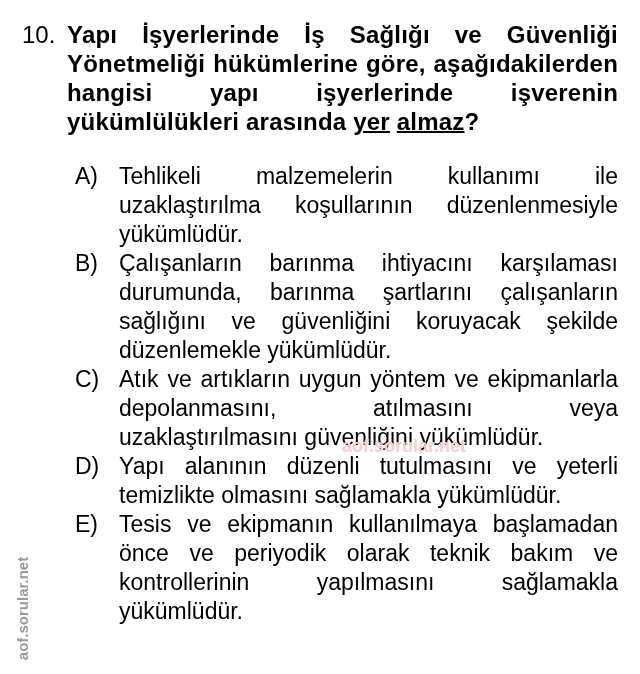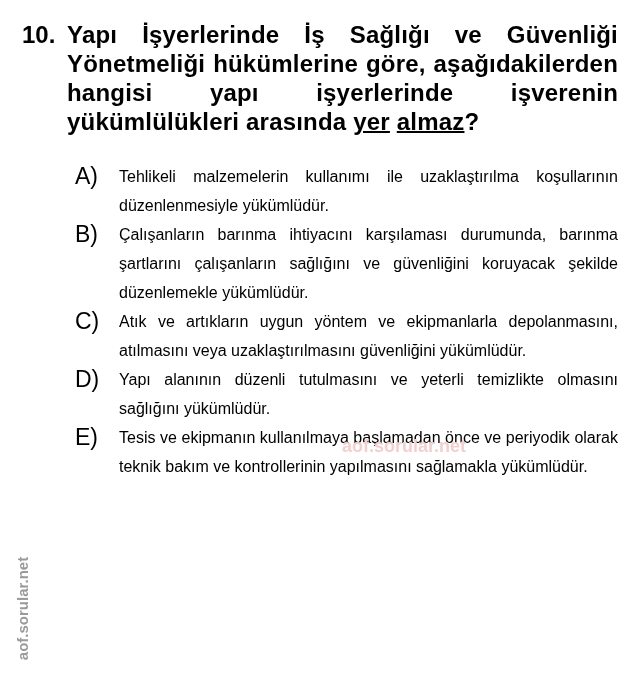--- a/index.html
+++ b/index.html
@@ -1,24 +1,24 @@
 <!DOCTYPE html>
 <html><head>
 <meta charset="utf-8">
 <style>
   html, body { margin:0; padding:0; background:#fff; }
   body { width:640px; height:674px; position:relative; overflow:hidden; font-family:"Liberation Sans", sans-serif; color:#000; }
   .q { position:absolute; left:22px; top:20px; width:596px; }
-  .qnum { position:absolute; left:0; top:0; font-weight:bold; font-size:24px; line-height:29px; }
+  .qnum { position:absolute; left:0; top:0; font-weight:normal; font-size:24px; line-height:29px; }
   .qtext { margin-left:45px; font-weight:bold; font-size:24px; line-height:29px; text-align:justify; text-align-last:left; letter-spacing:0.2px; }
   .qtext u { text-decoration:underline; text-decoration-thickness:2px; }
   .opts { position:absolute; left:75px; top:162px; width:543px; }
   .opt { position:relative; margin-bottom:0; }
   .olabel { position:absolute; left:0; top:0; font-size:23px; line-height:29px; }
-  .otext { margin-left:44px; font-size:16px; line-height:29px; text-align:justify; text-align-last:left; }
+  .otext { margin-left:44px; font-size:23px; line-height:29px; text-align:justify; text-align-last:left; }
   .watermark-side { position:absolute; left:-38px; top:600px; transform:rotate(-90deg); transform-origin:center; font-size:15px; font-weight:bold; color:#9a9a9a; width:120px; text-align:center; }
   .watermark-mid { position:absolute; left:342px; top:436px; font-size:18px; color:#f2d0d0; font-weight:bold; }
 </style>
 </head>
 <body>
 
 <div class="q">
   <span class="qnum">10.</span>
   <div class="qtext"><span>Yapı İşyerlerinde İş Sağlığı ve Güvenliği Yönetmeliği hükümlerine göre, aşağıdakilerden hangisi yapı işyerlerinde işverenin yükümlülükleri arasında </span><u>yer</u><span> </span><u>almaz</u><span>?</span></div>
 </div>
@@ -31,21 +31,21 @@
   <div class="opt">
     <span class="olabel">B)</span>
     <div class="otext">Çalışanların barınma ihtiyacını karşılaması durumunda, barınma şartlarını çalışanların sağlığını ve güvenliğini koruyacak şekilde düzenlemekle yükümlüdür.</div>
   </div>
   <div class="opt">
     <span class="olabel">C)</span>
     <div class="otext">Atık ve artıkların uygun yöntem ve ekipmanlarla depolanmasını, atılmasını veya uzaklaştırılmasını güvenliğini yükümlüdür.</div>
   </div>
   <div class="opt">
     <span class="olabel">D)</span>
-    <div class="otext">Yapı alanının düzenli tutulmasını ve yeterli temizlikte olmasını sağlığını yükümlüdür.</div>
+    <div class="otext">Yapı alanının düzenli tutulmasını ve yeterli temizlikte olmasını sağlamakla yükümlüdür.</div>
   </div>
   <div class="opt">
     <span class="olabel">E)</span>
     <div class="otext">Tesis ve ekipmanın kullanılmaya başlamadan önce ve periyodik olarak teknik bakım ve kontrollerinin yapılmasını sağlamakla yükümlüdür.</div>
   </div>
 </div>
 
 <div class="watermark-mid">aof.sorular.net</div>
 <div class="watermark-side">aof.sorular.net</div>
 

